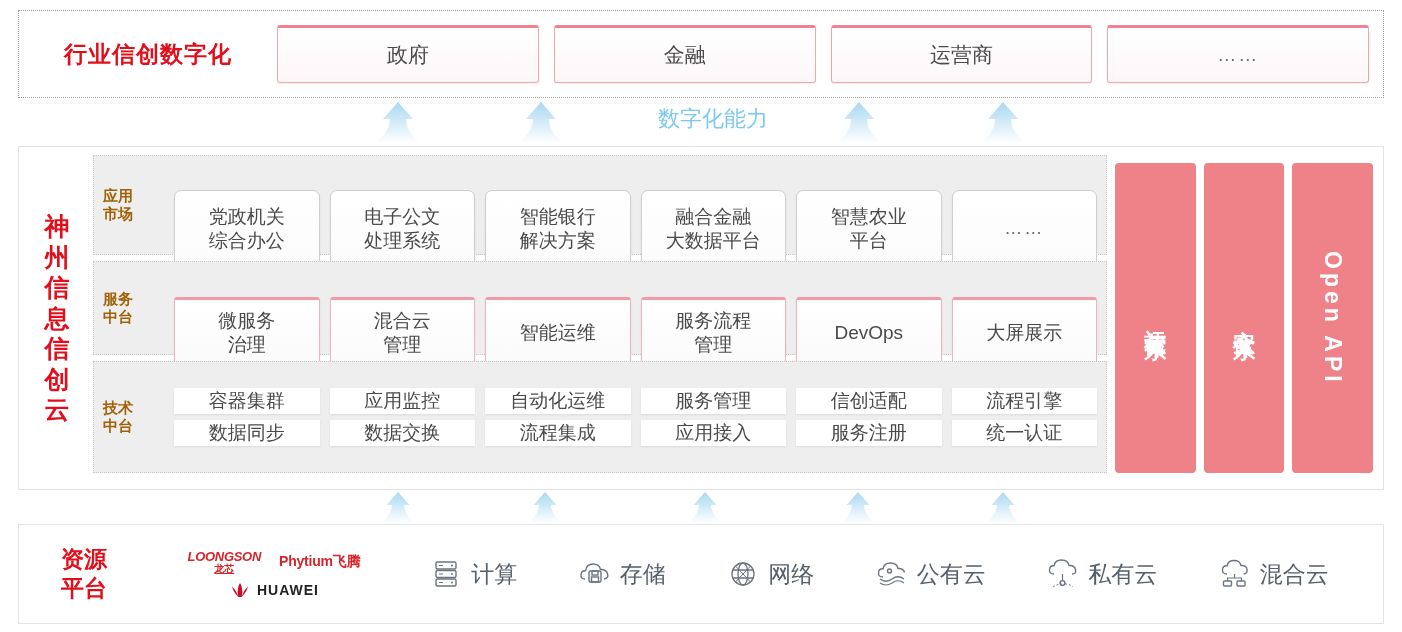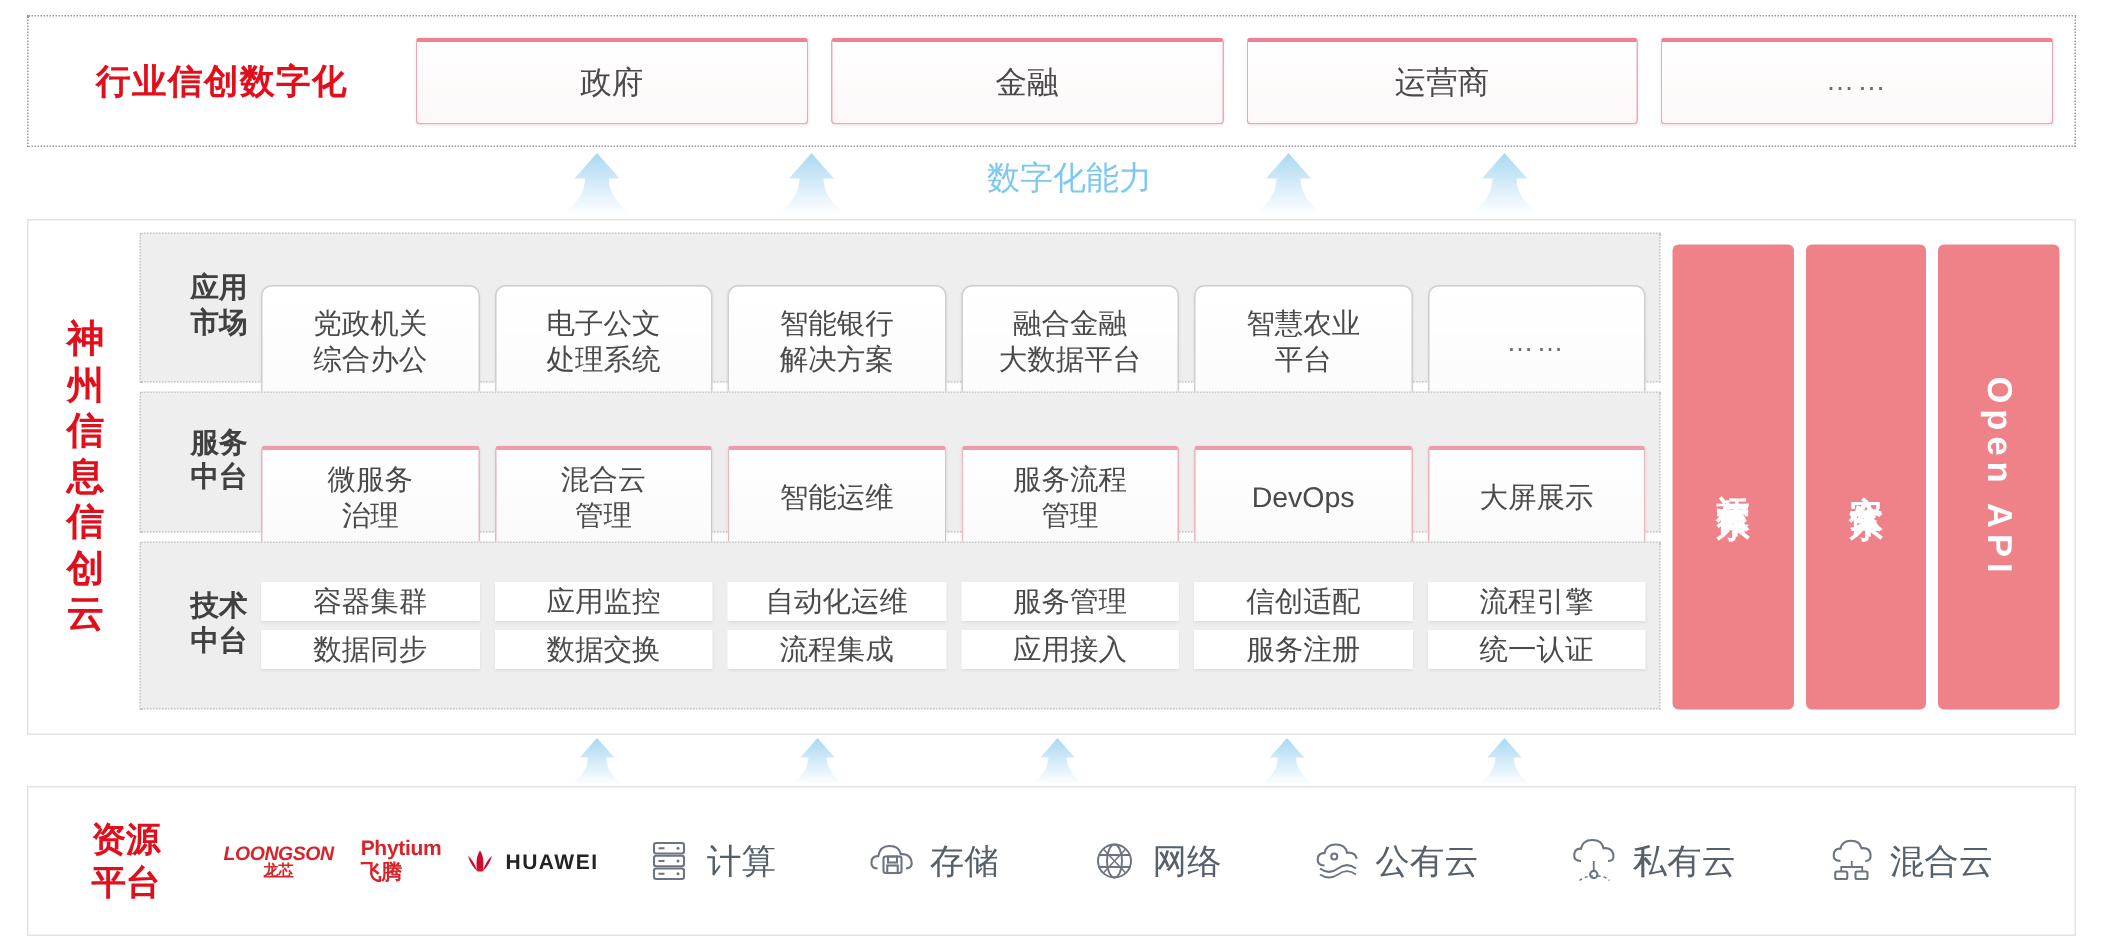--- a/index.html
+++ b/index.html
@@ -89,22 +89,22 @@
     border: 1px dotted #c6c6c6;
     display: flex; align-items: center;
     padding: 7px 9px;
     gap: 9px;
   }
   .band-app { height: 100px; }
   .band-svc { height: 94px; }
   .band-tech { height: 112px; }
   .band-label {
     width: 62px; flex: none;
-    text-align: right;
-    color: #404040; font-size: 19px; font-weight: bold;
+    text-align: left;
+    color: #a16207; font-size: 15px; font-weight: bold;
     line-height: 1.2;
   }
   .band-cards { flex: 1; display: flex; gap: 10px; min-width: 0; margin-top: 48px; }
 
   .app-card {
     flex: 1; height: 78px;
     background: linear-gradient(180deg,#ffffff 0%,#fbfbfb 100%);
     border: 1px solid #cfcfcf;
     border-radius: 7px;
     display: flex; align-items: center; justify-content: center;
@@ -173,21 +173,21 @@
     display: flex; align-items: center;
   }
   .res-title {
     width: 130px; flex: none;
     text-align: center;
     color: #e10f1c; font-size: 23px; font-weight: bold;
     line-height: 1.25;
   }
   .logos {
     width: 250px; flex: none;
-    display: flex; flex-direction: row;
+    display: flex; flex-direction: column;
     align-items: center; justify-content: center; gap: 8px;
   }
   .logo-row1 { display:flex; align-items:center; gap:18px; }
   .logo-loongson { display:flex; flex-direction:column; align-items:center; line-height:1; }
   .logo-loongson .en {
     color:#d8232a; font-size:13px; font-weight:bold;
     font-style: italic; letter-spacing:-.3px;
   }
   .logo-loongson .cn { color:#d8232a; font-size:10px; font-weight:bold; margin-top:1px;text-decoration:underline; }
   .logo-phytium { color:#d8232a; font-size:14px; font-weight:bold; letter-spacing:-.2px; }

